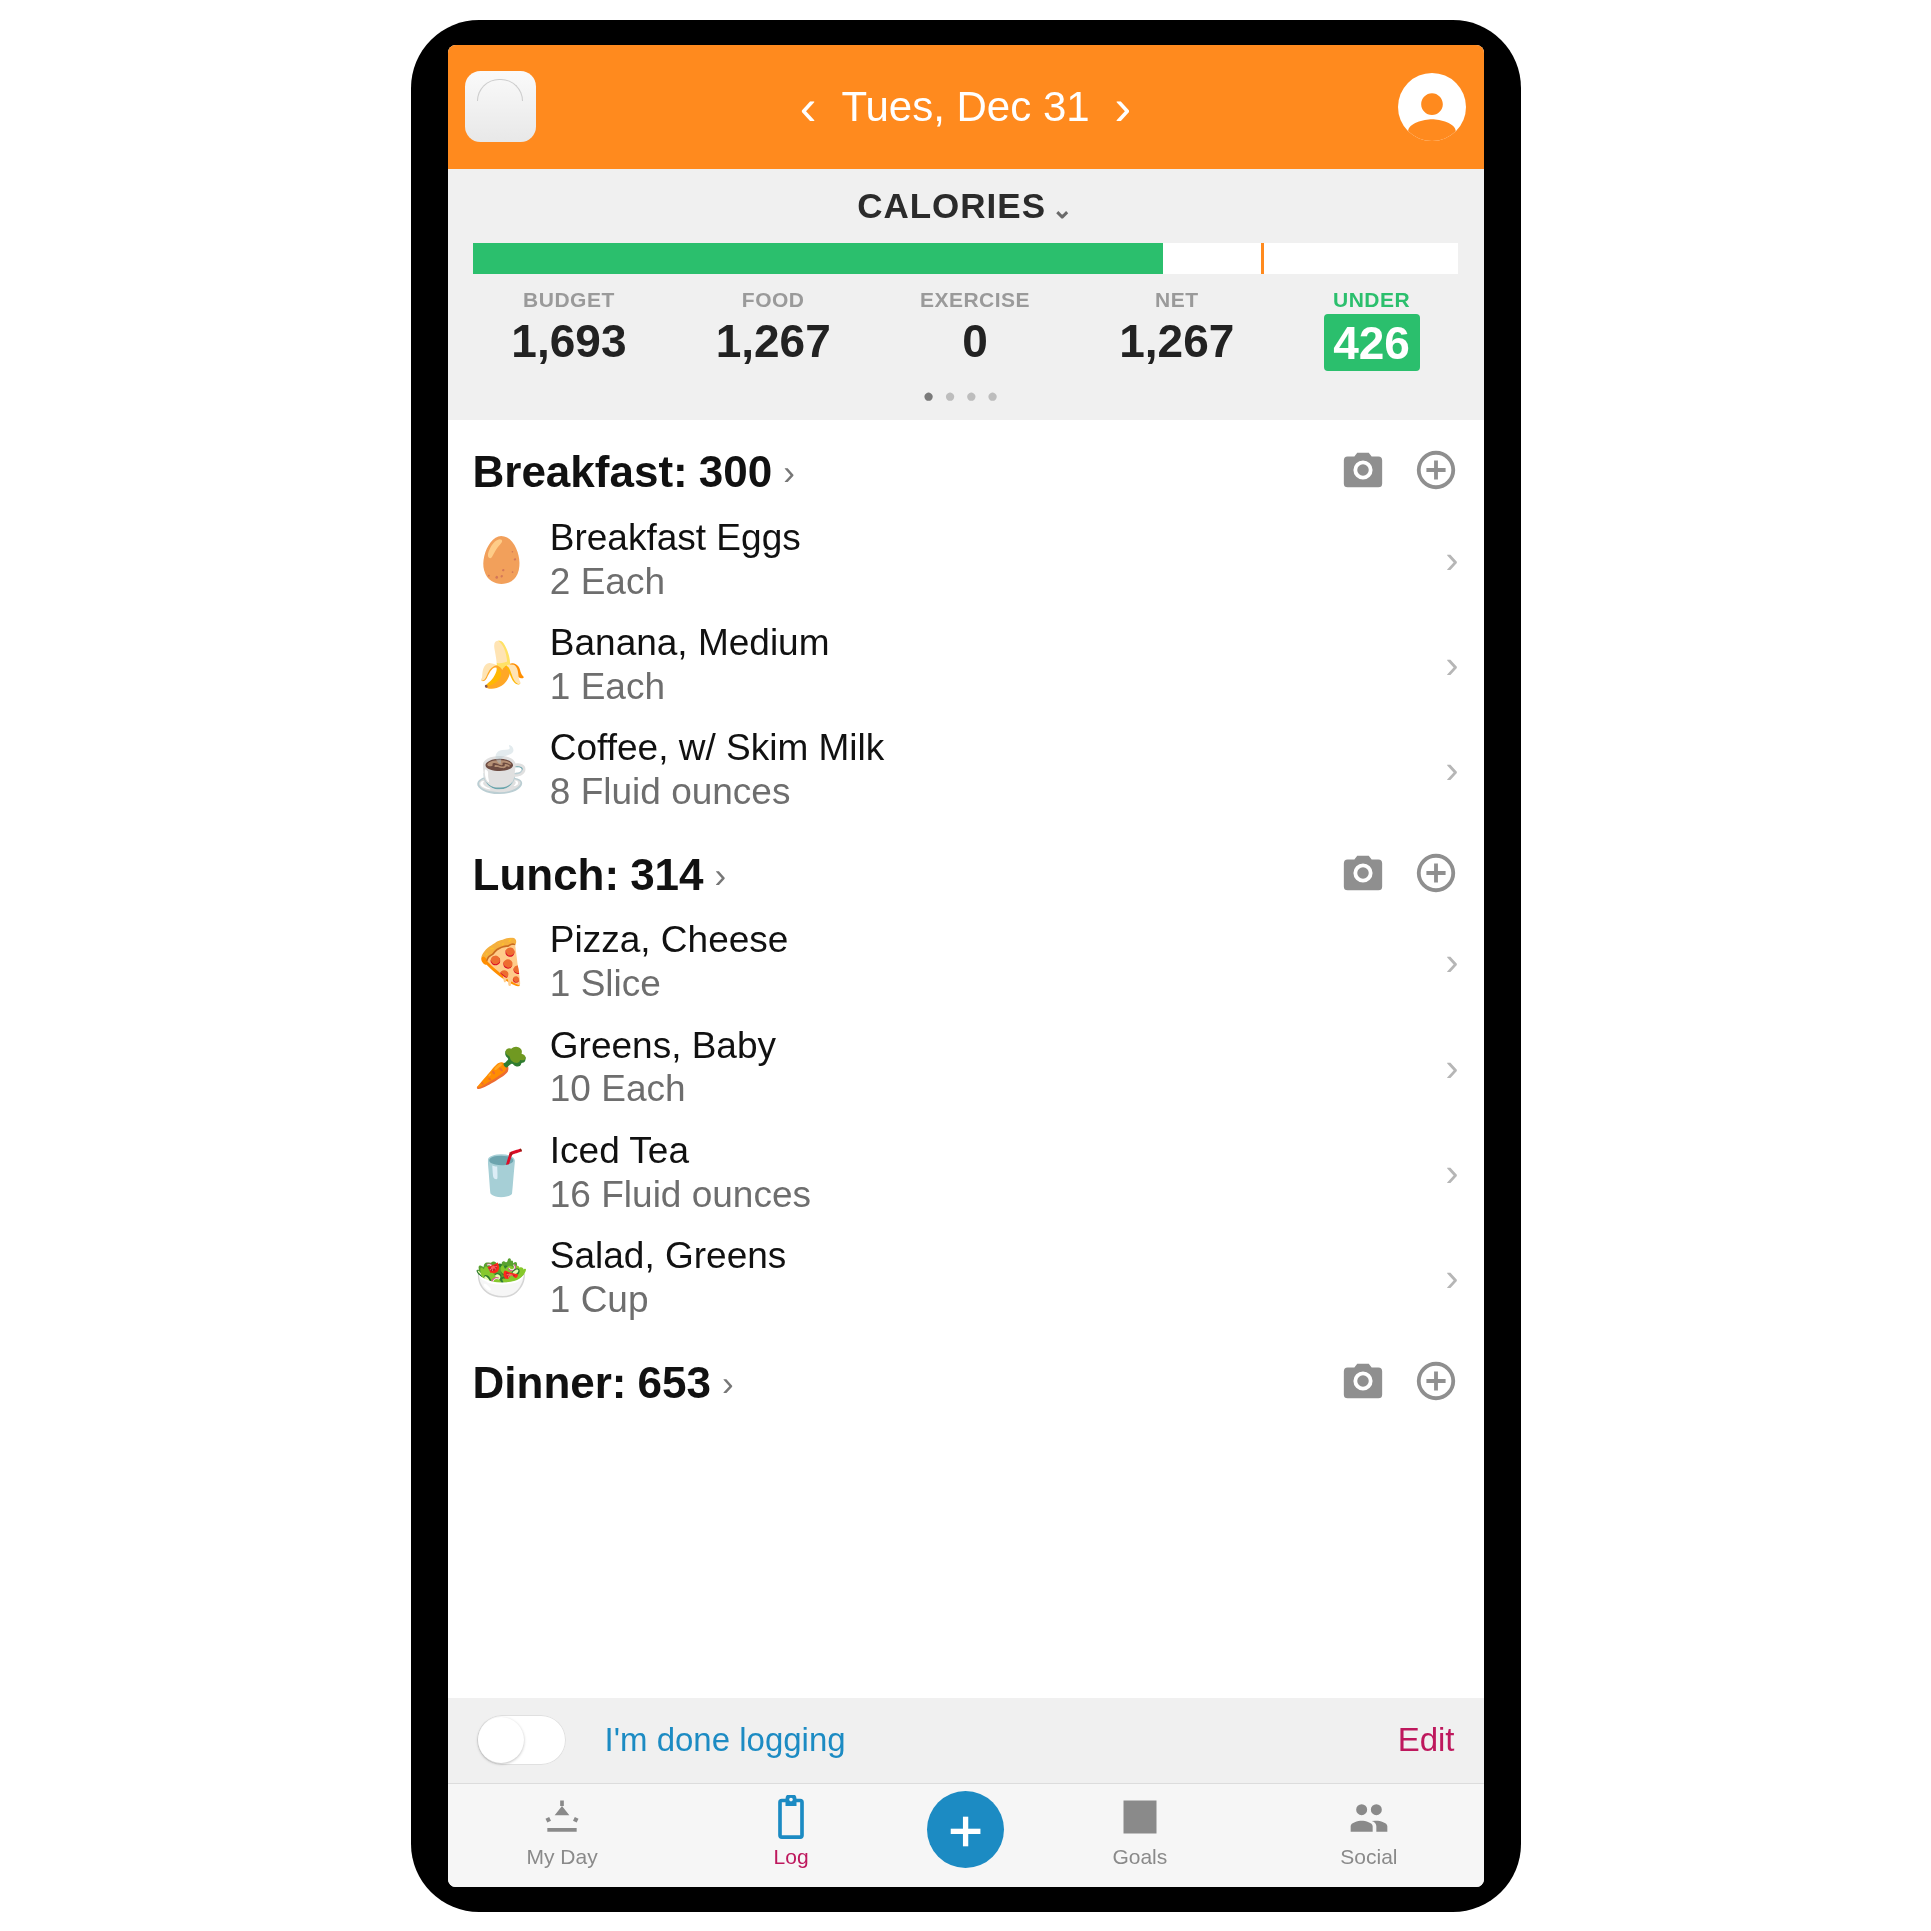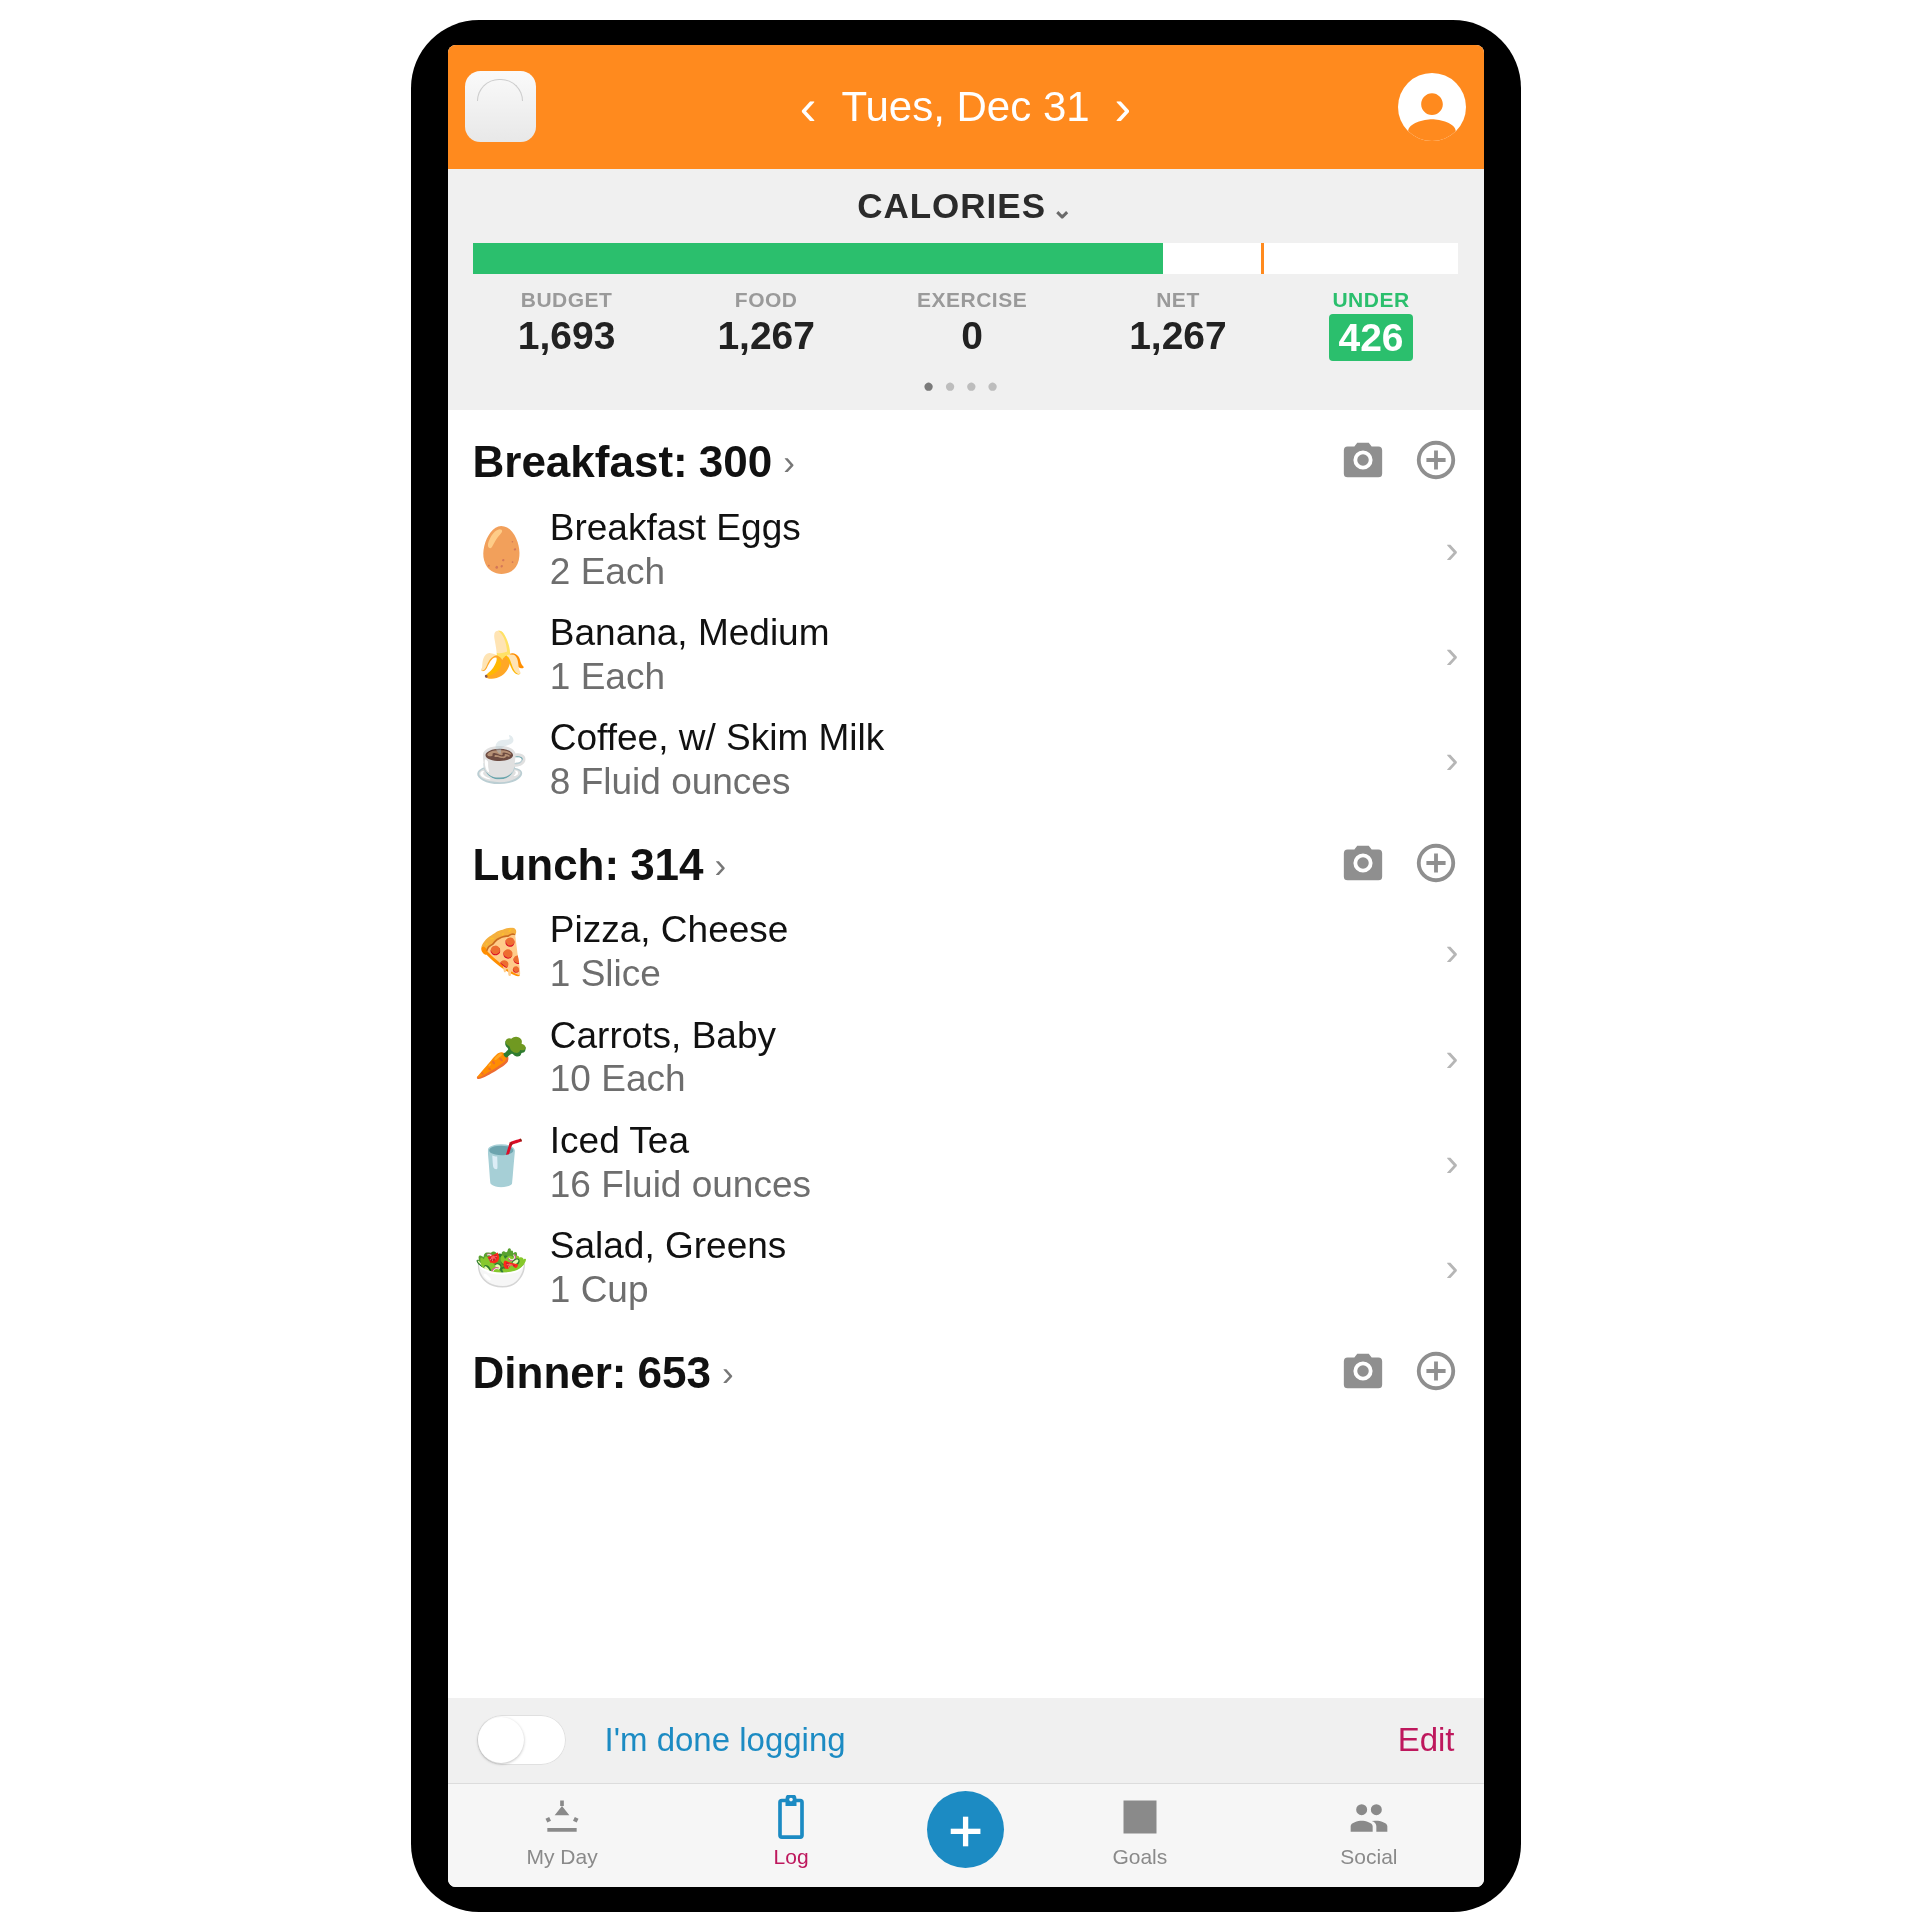--- a/index.html
+++ b/index.html
@@ -79,21 +79,21 @@
     margin-bottom:17.4px;
   }
   .summary-title .dd { font-size:25px; color:#6a6a6a; margin-left:5.8px; }
   .bar {
     height:31px; background:#fff; position:relative; margin:0 5.8px 13.5px;
   }
   .bar-fill { position:absolute; left:0; top:0; bottom:0; width:70%; background:#2bbf6d; }
   .bar-mark { position:absolute; top:0; bottom:0; width:2.9px; background:#ff8a1e; left:80%; }
   .stats { display:flex; justify-content:space-around; text-align:center; }
   .stat .lbl { font-size:21px; font-weight:700; color:#9a9a9a; letter-spacing:0.5px; }
-  .stat .val { font-size:39px; font-weight:700; color:#222; margin-top:1.9px; }
+  .stat .val { font-size:46px; font-weight:700; color:#222; margin-top:1.9px; }
   .stat.under .lbl { color:#2bbf6d; }
   .stat.under .val { background:#2bbf6d; color:#fff; padding:1.9px 9.7px; border-radius:3.9px; }
   .dots { text-align:center; margin-top:13.5px; font-size:19.3px; letter-spacing:9.7px; color:#bdbdbd; }
   .dots .active { color:#7a7a7a; }
   
   .meals { flex:1; overflow:hidden; background:#fff; }
   .meal-header {
     display:flex; align-items:center;
     padding: 27px 25px 9.7px;
   }
@@ -259,21 +259,21 @@
           <div class="food-ico">🍕</div>
           <div class="food-text">
             <div class="food-name">Pizza, Cheese</div>
             <div class="food-qty">1 Slice</div>
           </div>
           <div class="row-chev">›</div>
         </div>
         <div class="food-row">
           <div class="food-ico">🥕</div>
           <div class="food-text">
-            <div class="food-name">Carrots, Baby</div>
+            <div class="food-name">Greens, Baby</div>
             <div class="food-qty">10 Each</div>
           </div>
           <div class="row-chev">›</div>
         </div>
         <div class="food-row">
           <div class="food-ico">🥤</div>
           <div class="food-text">
             <div class="food-name">Iced Tea</div>
             <div class="food-qty">16 Fluid ounces</div>
           </div>

